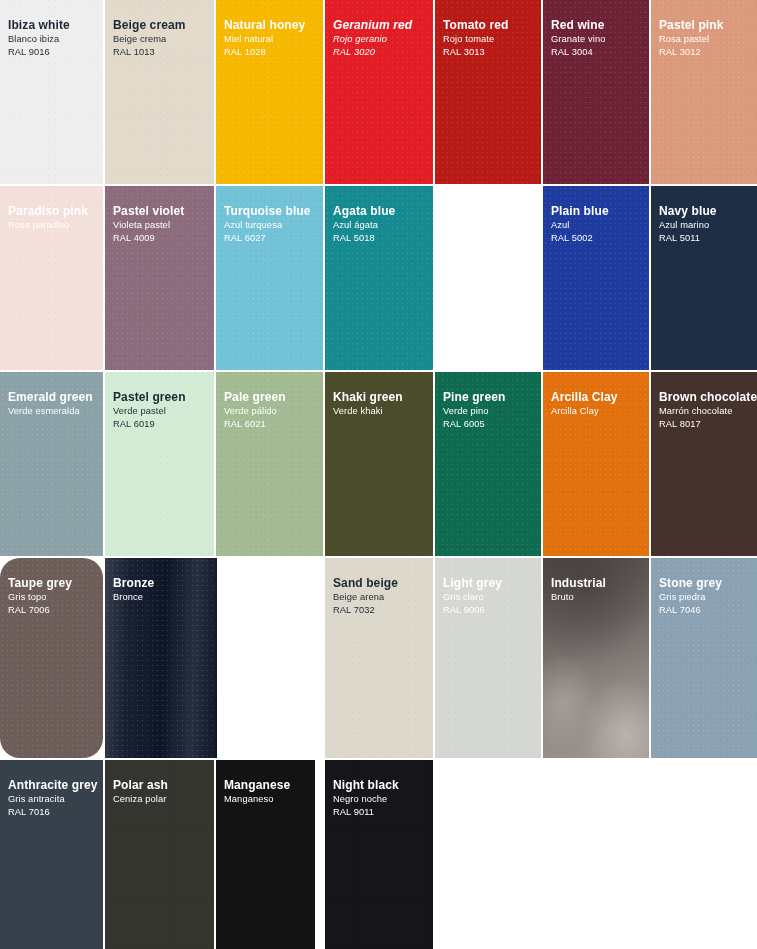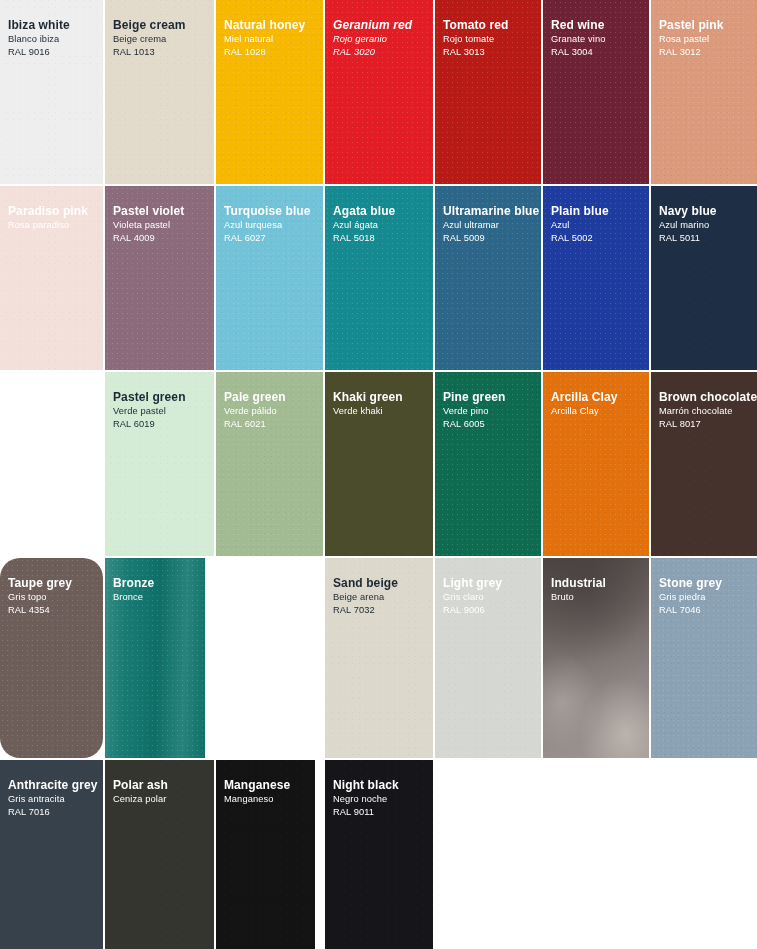--- a/index.html
+++ b/index.html
@@ -188,41 +188,40 @@
         <div class="swatch-ral txt-light">RAL 6027</div>
       </div>
     </div>
     <div class="swatch" style="left: 325px; top: 186px; width: 108px; height: 184px; background: rgb(22, 138, 145);">
       <div class="swatch-text">
         <div class="swatch-name txt-light">Agata blue</div>
         <div class="swatch-name-es txt-light">Azul ágata</div>
         <div class="swatch-ral txt-light">RAL 5018</div>
       </div>
     </div>
-    <div class="swatch" style="left: 435px; top: 186px; width: 106px; height: 184px; background: rgb(44, 102, 136);">
-      <div class="swatch-text">
-        <div class="swatch-name txt-light">Ultramarine blue</div>
-        <div class="swatch-name-es txt-light">Azul ultramar</div>
-        <div class="swatch-ral txt-light">RAL 5009</div>
-      </div>
-    </div>
     <div class="swatch" style="left: 543px; top: 186px; width: 106px; height: 184px; background: rgb(30, 59, 160);">
       <div class="swatch-text">
         <div class="swatch-name txt-light">Plain blue</div>
         <div class="swatch-name-es txt-light">Azul</div>
         <div class="swatch-ral txt-light">RAL 5002</div>
       </div>
     </div>
     <div class="swatch tex-dark" style="left: 651px; top: 186px; width: 106px; height: 184px; background: rgb(29, 46, 69);">
       <div class="swatch-text">
         <div class="swatch-name txt-light">Navy blue</div>
         <div class="swatch-name-es txt-light">Azul marino</div>
         <div class="swatch-ral txt-light">RAL 5011</div>
       </div>
     </div>
+    <div class="swatch" style="left: 0px; top: 372px; width: 103px; height: 184px; background: rgb(138, 162, 168);">
+      <div class="swatch-text">
+        <div class="swatch-name txt-light">Emerald green</div>
+        <div class="swatch-name-es txt-light">Verde esmeralda</div>
+      </div>
+    </div>
     <div class="swatch light-grain" style="left: 105px; top: 372px; width: 109px; height: 184px; background: rgb(212, 236, 213);">
       <div class="swatch-text">
         <div class="swatch-name txt-dark">Pastel green</div>
         <div class="swatch-name-es txt-dark">Verde pastel</div>
         <div class="swatch-ral txt-dark">RAL 6019</div>
       </div>
     </div>
     <div class="swatch" style="left: 216px; top: 372px; width: 107px; height: 184px; background: rgb(163, 187, 146);">
       <div class="swatch-text">
         <div class="swatch-name txt-light">Pale green</div>
@@ -253,24 +252,24 @@
       <div class="swatch-text">
         <div class="swatch-name txt-light">Brown chocolate</div>
         <div class="swatch-name-es txt-light">Marrón chocolate</div>
         <div class="swatch-ral txt-light">RAL 8017</div>
       </div>
     </div>
     <div class="swatch" style="left: 0px; top: 558px; width: 103px; height: 200px; background: rgb(109, 94, 90); border-radius: 20px;">
       <div class="swatch-text">
         <div class="swatch-name txt-light">Taupe grey</div>
         <div class="swatch-name-es txt-light">Gris topo</div>
-        <div class="swatch-ral txt-light">RAL 4354</div>
-      </div>
-    </div>
-    <div class="swatch tex-bronze" style="left: 105px; top: 558px; width: 100px; height: 200px; background: #0f766e;">
+        <div class="swatch-ral txt-light">RAL 7006</div>
+      </div>
+    </div>
+    <div class="swatch tex-bronze" style="left: 105px; top: 558px; width: 112px; height: 200px; background: #0f172a;">
       <div class="swatch-text">
         <div class="swatch-name txt-light">Bronze</div>
         <div class="swatch-name-es txt-light">Bronce</div>
       </div>
     </div>
     <div class="swatch light-grain" style="left: 325px; top: 558px; width: 108px; height: 200px; background: rgb(220, 216, 203);">
       <div class="swatch-text">
         <div class="swatch-name txt-dark">Sand beige</div>
         <div class="swatch-name-es txt-dark">Beige arena</div>
         <div class="swatch-ral txt-dark">RAL 7032</div>

